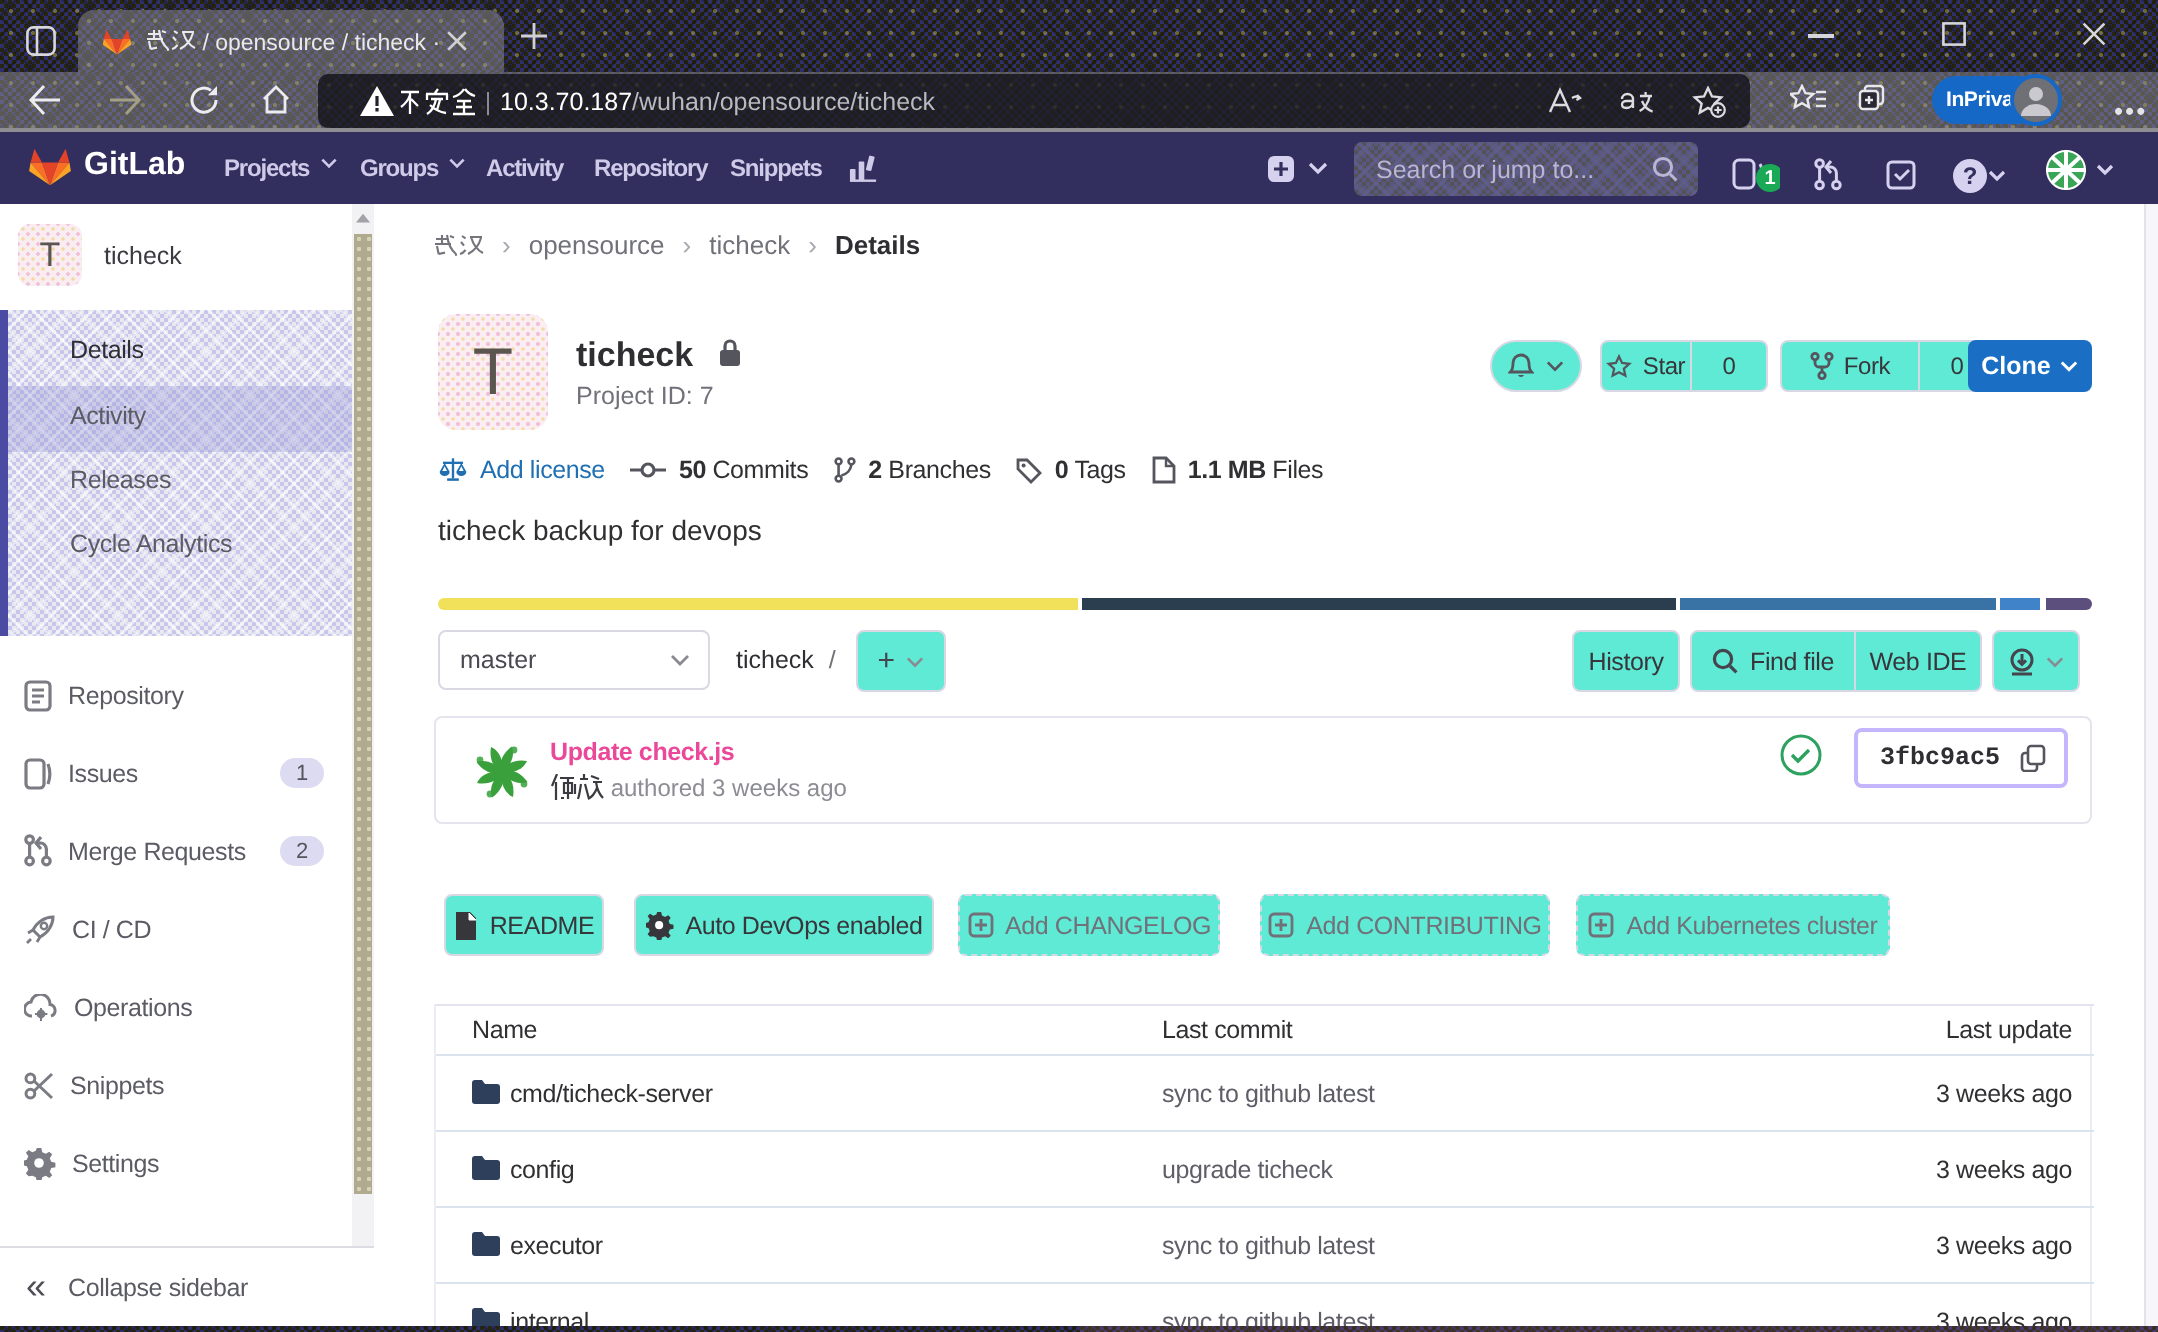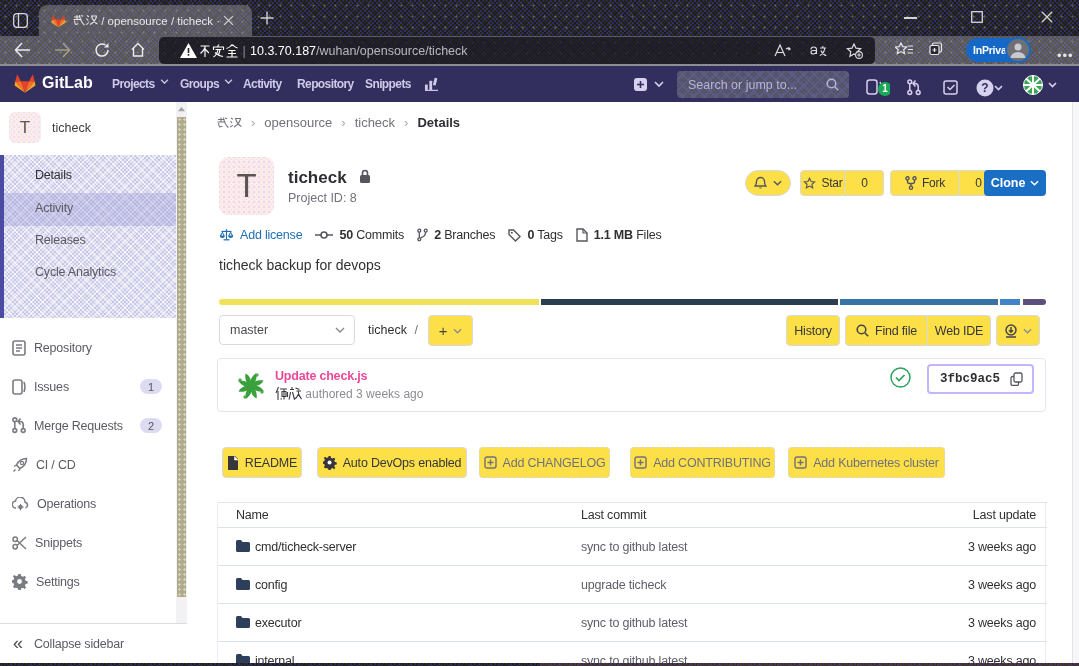--- a/index.html
+++ b/index.html
@@ -65,21 +65,21 @@
 
 #sb-scroll{left:176px;top:102px;width:11px;height:521px;background:#f2f1f4}
 #sb-thumb{left:177px;top:117px;width:9px;height:480px;background:#b0ab8e;
  background-image:radial-gradient(circle,#d6d2b6 1px,transparent 1.2px);
  background-size:5px 5px}
 #pg-scroll{left:1072px;top:102px;width:7px;height:561px;background:#f7f6f9;
  border-left:1px solid #e4e3ea}
 
 .link{color:#1f6fb2}
 .btn{display:inline-flex;align-items:center;justify-content:center;white-space:nowrap;
- border:1px solid #d8d8e4;border-radius:4px;background:#fde047;color:#36363b;
+ border:1px solid #d8d8e4;border-radius:4px;background:#5eead4;color:#36363b;
  font-size:12.5px;height:31px;letter-spacing:-.2px}
 .crumb{color:#71717a;font-size:13px}
 h1{font-size:17px;color:#2f2f33;font-weight:bold;display:inline}
 .mut{color:#71717a}
 table{border-collapse:collapse;width:829px;font-size:12.5px;letter-spacing:-.2px;color:#303033}
 td,th{padding:0;font-weight:normal;text-align:left;border-bottom:1px solid #dbe4ee}
 td{height:38px}th{height:25px;color:#303033}
 </style></head>
 <body>
 
@@ -382,21 +382,21 @@
   <span style="margin:0 9px;color:#a8a8b0">›</span>
     <span style="color:#2f2f33;font-weight:bold">Details</span>
 </div>
 <div class="abs" style="left:219px;top:157px;width:55px;height:58px;border-radius:9px;background:#faeef2;background-image:radial-gradient(circle,rgba(242,210,130,.65) .7px,transparent 1px),radial-gradient(circle,rgba(238,186,212,.85) .9px,transparent 1.15px);background-size:5px 5px,5px 5px;background-position:0 0,2.5px 2.5px;display:flex;align-items:center;justify-content:center;font-size:33px;color:#5a554e">T</div>
 <div class="abs" style="left:288px;top:168px"><h1>ticheck</h1>
   <svg width="12" height="14" viewBox="0 0 12 14" style="display:inline-block;margin-left:8px">
       <rect x="1" y="6" width="10" height="8" rx="1.5" fill="#55555e"></rect>
       <path fill="none" stroke="#55555e" stroke-width="1.6" d="M3.5 6V4a2.5 2.5 0 0 1 5 0v2"></path>
     </svg>
 </div>
-<div class="abs mut" style="left:288px;top:191px;font-size:12.5px">Project ID: 8</div>
+<div class="abs mut" style="left:288px;top:191px;font-size:12.5px">Project ID: 7</div>
 
 <div class="abs btn" style="left:745px;top:170px;width:46px;height:26px;border-radius:13px;font-size:12px">
   <svg width="13" height="14" viewBox="0 0 13 14">
       <path fill="none" stroke="#55555e" stroke-width="1.4" d="M6.5 1.5a4 4 0 0 1 4 4c0 3 .8 4 1.3 4.5H1.2C1.7 9.5 2.5 8.5 2.5 5.5a4 4 0 0 1 4-4z"></path>
       <path fill="#55555e" d="M5 11.5a1.6 1.6 0 0 0 3 0z"></path>
     </svg>
   <svg width="9" height="6" viewBox="0 0 10 6" style="margin-left:6px">
       <path fill="none" stroke="#55555e" stroke-width="1.5" d="M1 1l4 4 4-4"></path>
     </svg>
 </div>

